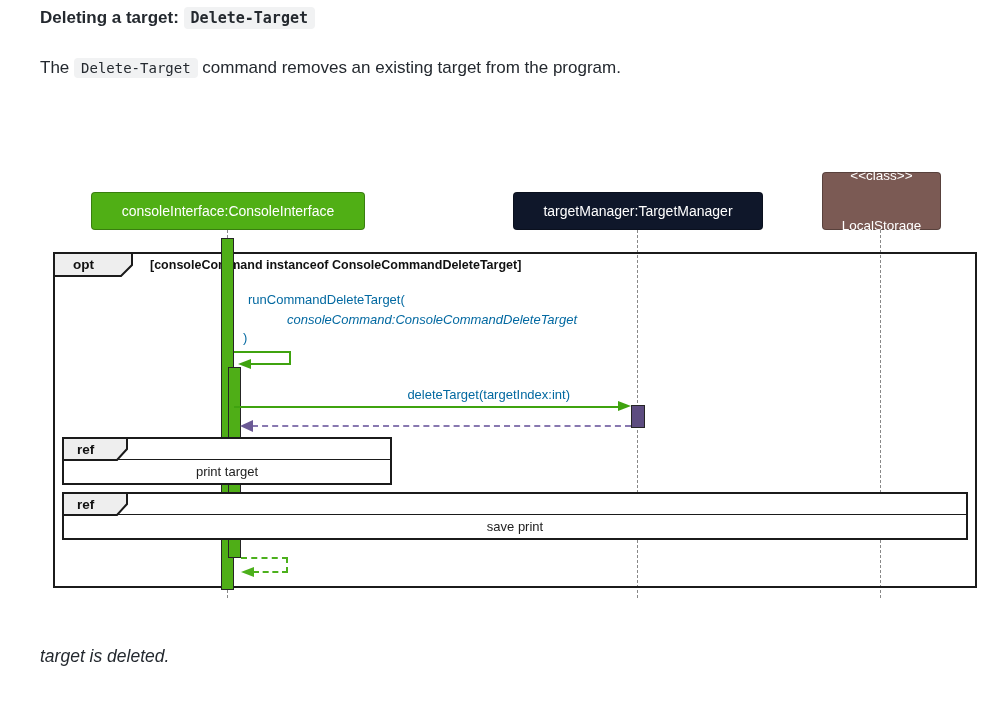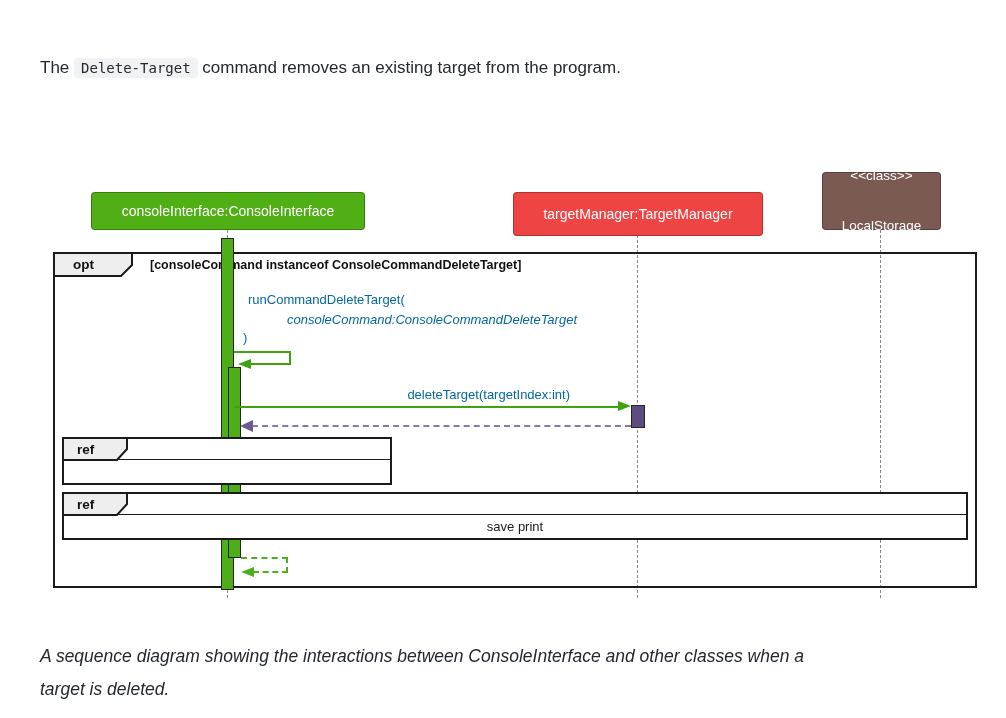--- a/index.html
+++ b/index.html
@@ -52,37 +52,41 @@
   .tri-left-green  { border-top:5.5px solid transparent; border-bottom:5.5px solid transparent; border-right:13px solid #3fa30f; }
   .tri-left-green2 { border-top:5.5px solid transparent; border-bottom:5.5px solid transparent; border-right:13px solid #4cb01c; }
   .tri-right-green { border-top:5.5px solid transparent; border-bottom:5.5px solid transparent; border-left:13px solid #3fa30f; }
   .tri-left-purple { border-top:6px solid transparent; border-bottom:6px solid transparent; border-right:13px solid #6b5a95; }
 </style>
 </head>
 <body>
 
 <div id="page">
 
+  <div class="abs heading">
+    <span>Deleting a target:</span>
+    <code class="chip">Delete-Target</code>
+  </div>
 
   <div class="abs intro">
     <span>The</span>
     <code class="chip">Delete-Target</code>
     <span>command removes an existing target from the program.</span>
   </div>
 
   <div>
 
     <div class="abs lifeline" style="left:227px; top:230px; height:368px;"></div>
     <div class="abs lifeline" style="left:637px; top:230px; height:368px;"></div>
     <div class="abs lifeline" style="left:880px; top:230px; height:368px;"></div>
 
     <div class="abs participant" style="left: 91px; top: 192px; width: 274px; height: 38px; background-color: rgb(80, 175, 21);">
       <span>consoleInterface:ConsoleInterface</span>
     </div>
-    <div class="abs participant" style="left: 513px; top: 192px; width: 250px; height: 44px; background-color: #ef4444;">
+    <div class="abs participant" style="left: 513px; top: 192px; width: 250px; height: 38px; background-color: #0f172a;">
       <span>targetManager:TargetManager</span>
     </div>
     <div class="abs participant" style="left: 822px; top: 172px; width: 119px; height: 58px; font-size: 13.5px; background-color: rgb(123, 90, 84);">
       <span>&lt;&lt;class&gt;&gt;</span>
       <span>LocalStorage</span>
     </div>
 
     <div class="abs frame" style="left:53px; top:252px; width:924px; height:336px;">
       <svg class="pent-svg" width="80" height="25" viewBox="0 0 80 25">
         <polygon points="1,1 79,1 79,13 68,24 1,24" fill="#eeeeee" stroke="#1b1b1b" stroke-width="2"></polygon>
@@ -111,36 +115,36 @@
 
     <div class="abs hline dash-purple" style="left:252px; top:425px; width:379px;"></div>
     <div class="abs tri tri-left-purple" style="left:240px; top:420px;"></div>
 
     <div class="abs frame refframe" style="left:62px; top:437px; width:330px; height:48px;">
       <svg class="pent-svg" width="66" height="24" viewBox="0 0 66 24">
         <polygon points="1,1 65,1 65,12 55,23 1,23" fill="#eeeeee" stroke="#1b1b1b" stroke-width="2"></polygon>
       </svg>
       <span class="pent-label">ref</span>
       <div class="hdr-line"></div>
+      <div class="ref-text">print target</div>
     </div>
 
     <div class="abs frame refframe" style="left:62px; top:492px; width:906px; height:48px;">
       <svg class="pent-svg" width="66" height="24" viewBox="0 0 66 24">
         <polygon points="1,1 65,1 65,12 55,23 1,23" fill="#eeeeee" stroke="#1b1b1b" stroke-width="2"></polygon>
       </svg>
       <span class="pent-label">ref</span>
       <div class="hdr-line"></div>
       <div class="ref-text">save print</div>
     </div>
 
     <div class="abs hline dash-green" style="left:241px; top:557px; width:47px;"></div>
     <div class="abs vline dash-green-v" style="left:286px; top:557px; height:16px;"></div>
     <div class="abs hline dash-green" style="left:253px; top:571px; width:35px;"></div>
     <div class="abs tri tri-left-green2" style="left:241px; top:567px;"></div>
 
   </div>
 
   <div class="abs caption">
-    <span>A sequence diagram showing the interactions between ConsoleInterface and other classes when a</span>
     <span>target is deleted.</span>
   </div>
 
 </div>
 
 </body></html>

